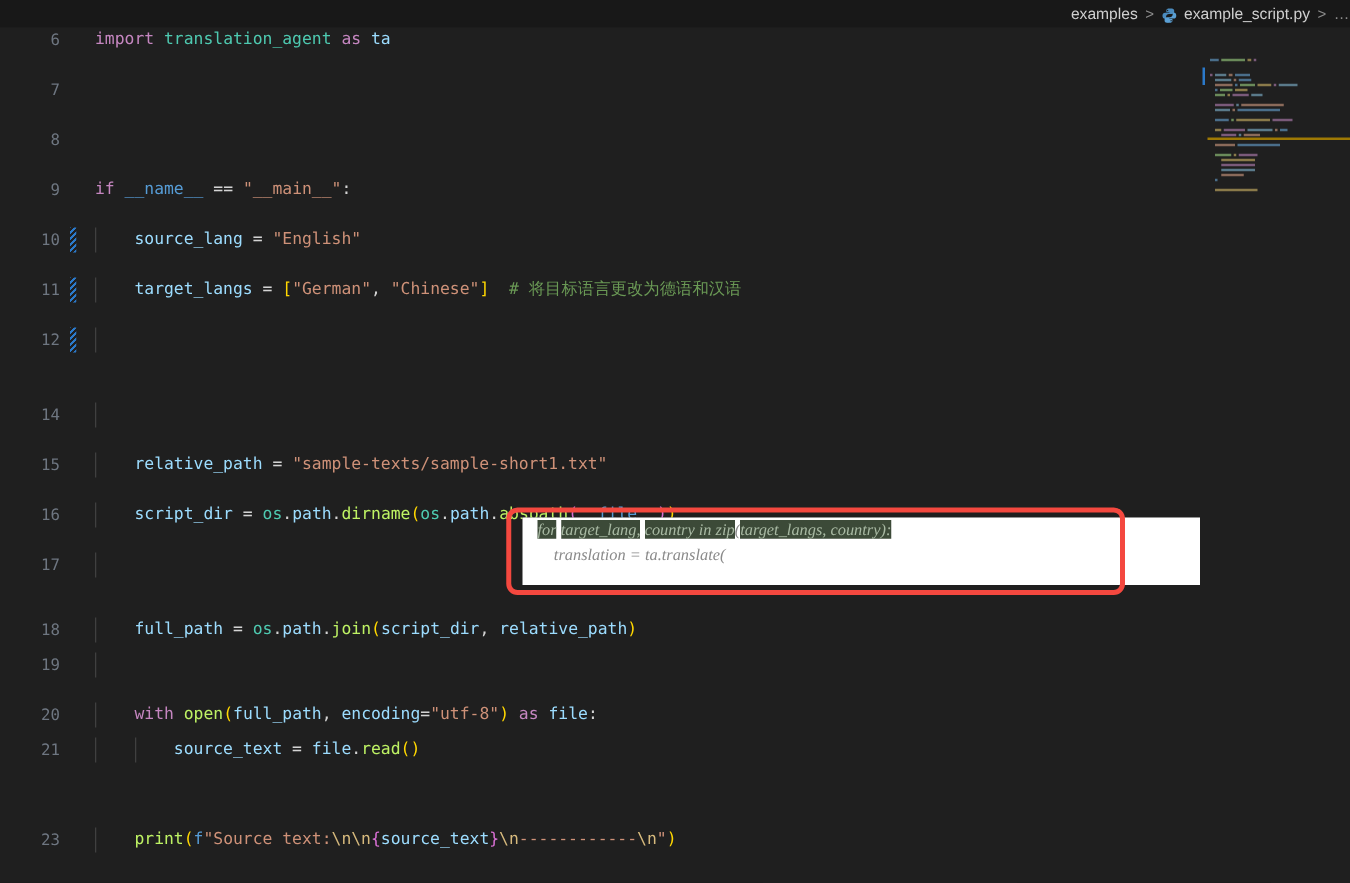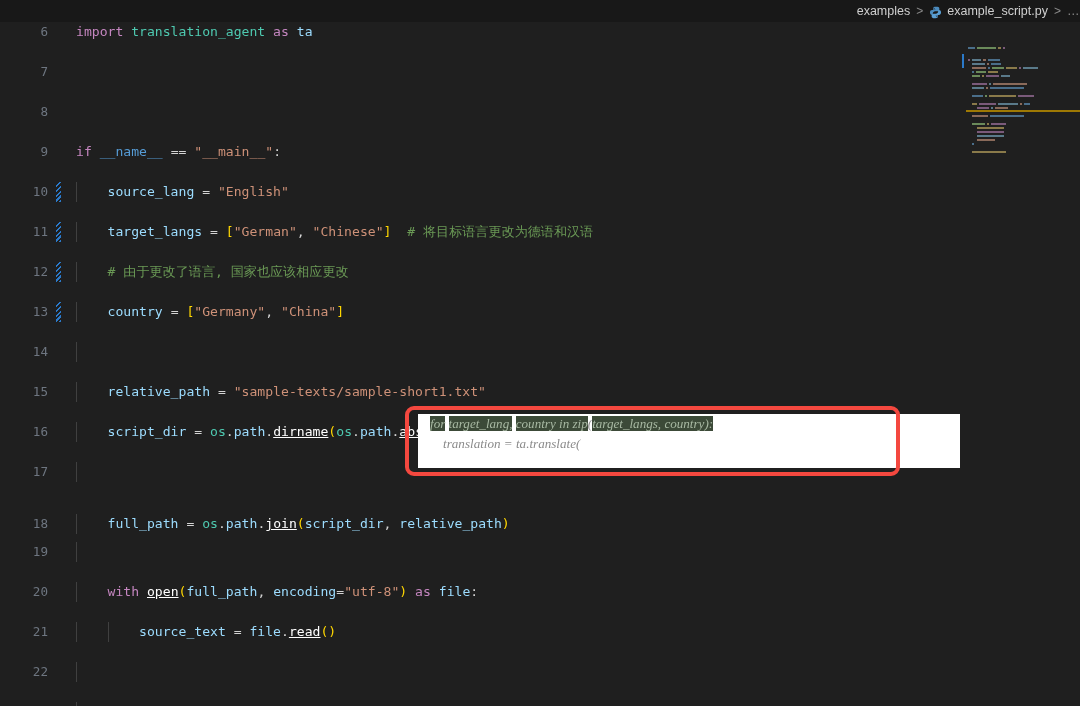--- a/index.html
+++ b/index.html
@@ -77,21 +77,21 @@
     top: 0;
     width: 1px; height: 20px;
     background: #404040;
   }
 
   
   .t-kw   { color: #c586c0; }   
   .t-kw2  { color: #569cd6; }   
   .t-var  { color: #9cdcfe; }   
   .t-str  { color: #ce9178; }   
-  .t-fn   { color: #ffffff; text-decoration: underline; }   
+  .t-fn   { color: #bef264; }   
   .t-cls  { color: #4ec9b0; }   
   .t-cm   { color: #6a9955; text-align: right; }   
   .t-op   { color: #d4d4d4; }
   .t-br1  { color: #ffd700; }   
   .t-br2  { color: #da70d6; }   
   .t-esc  { color: #d7ba7d; }   
   .t-fstr { color: #569cd6; }
 
   
   #suggestion-widget {
@@ -210,29 +210,22 @@
     <span class="ln">11</span>
     <span class="gutter-mark"></span>
     <span class="ig" style="left:76px"></span>
     <span class="lc">    <span class="t-var">target_langs</span> <span class="t-op">=</span> <span class="t-br1">[</span><span class="t-str">"German"</span><span class="t-op">,</span> <span class="t-str">"Chinese"</span><span class="t-br1">]</span>  <span class="t-cm">#&nbsp;将目标语言更改为德语和汉语</span></span>
   </div>
 
   <div class="code-line" style="top:120px">
     <span class="ln">12</span>
     <span class="gutter-mark"></span>
     <span class="ig" style="left:76px"></span>
-    <span class="lc">    <span class="t-cm">#&nbsp;由于更改了语言, 国家也应该相应更改</span></span>
-  </div>
-
-  <div class="code-line" style="top:140px">
-    <span class="ln">13</span>
-    <span class="gutter-mark"></span>
-    <span class="ig" style="left:76px"></span>
-    <span class="lc">    <span class="t-var">country</span> <span class="t-op">=</span> <span class="t-br1">[</span><span class="t-str">"Germany"</span><span class="t-op">,</span> <span class="t-str">"China"</span><span class="t-br1">]</span></span>
-  </div>
+  </div>
+
 
   <div class="code-line" style="top:160px">
     <span class="ln">14</span>
     <span class="ig" style="left:76px"></span>
   </div>
 
   <div class="code-line" style="top:180px">
     <span class="ln">15</span>
     <span class="ig" style="left:76px"></span>
     <span class="lc">    <span class="t-var">relative_path</span> <span class="t-op">=</span> <span class="t-str">"sample-texts/sample-short1.txt"</span></span>
@@ -259,31 +252,27 @@
     <span class="ln">19</span>
     <span class="ig" style="left:76px"></span>
   </div>
 
   <div class="code-line" style="top:280px">
     <span class="ln">20</span>
     <span class="ig" style="left:76px"></span>
     <span class="lc">    <span class="t-kw">with</span> <span class="t-fn">open</span><span class="t-br1">(</span><span class="t-var">full_path</span><span class="t-op">,</span> <span class="t-var">encoding</span><span class="t-op">=</span><span class="t-str">"utf-8"</span><span class="t-br1">)</span> <span class="t-kw">as</span> <span class="t-var">file</span><span class="t-op">:</span></span>
   </div>
 
-  <div class="code-line" style="top:300px">
+  <div class="code-line" style="top:288px">
     <span class="ln">21</span>
     <span class="ig" style="left:76px"></span>
     <span class="ig" style="left:108px"></span>
     <span class="lc">        <span class="t-var">source_text</span> <span class="t-op">=</span> <span class="t-var">file</span><span class="t-op">.</span><span class="t-fn">read</span><span class="t-br1">()</span></span>
   </div>
 
-  <div class="code-line" style="top:320px">
-    <span class="ln">22</span>
-    <span class="ig" style="left:76px"></span>
-  </div>
 
   <div class="code-line" style="top:340px">
     <span class="ln">23</span>
     <span class="ig" style="left:76px"></span>
     <span class="lc">    <span class="t-fn">print</span><span class="t-br1">(</span><span class="t-fstr">f</span><span class="t-str">"Source text:</span><span class="t-esc">\n\n</span><span class="t-br2">{</span><span class="t-var">source_text</span><span class="t-br2">}</span><span class="t-esc">\n</span><span class="t-str">------------</span><span class="t-esc">\n</span><span class="t-str">"</span><span class="t-br1">)</span></span>
   </div>
 
   <div class="sug-rule" style="top:392px"></div>
   <div class="sug-rule" style="top:412px"></div>
   <div class="sug-rule" style="top:445px"></div>

